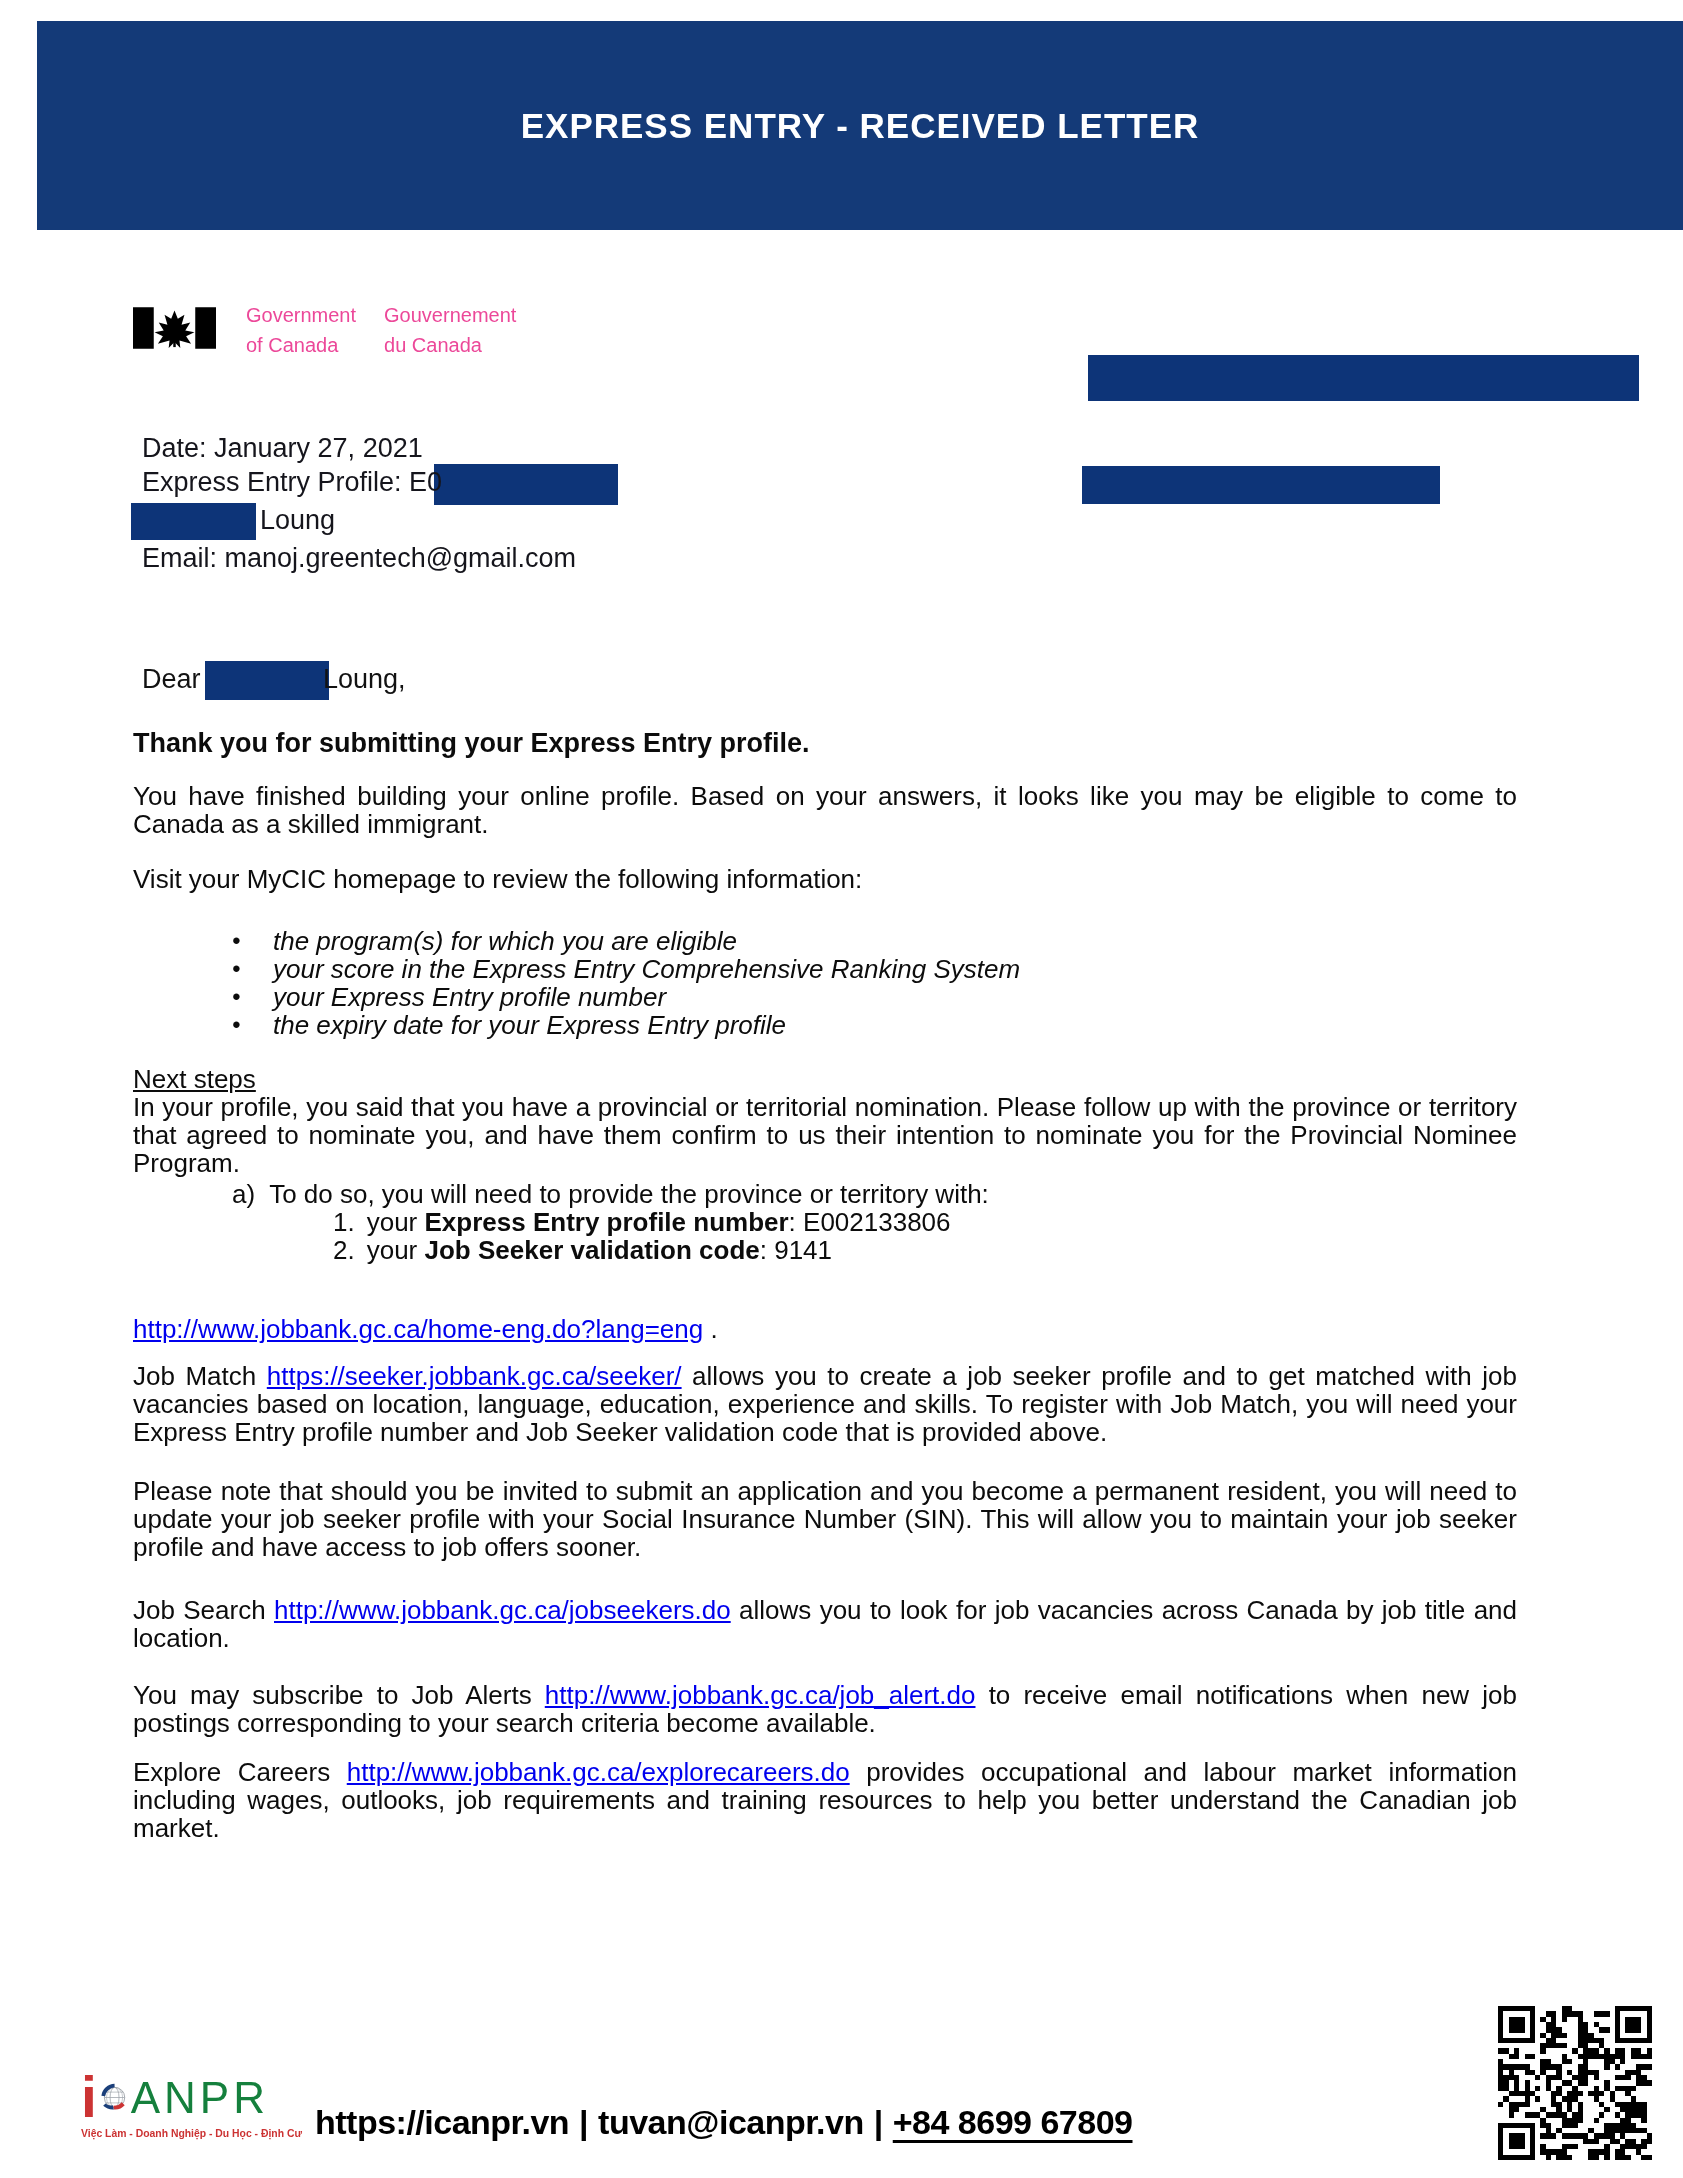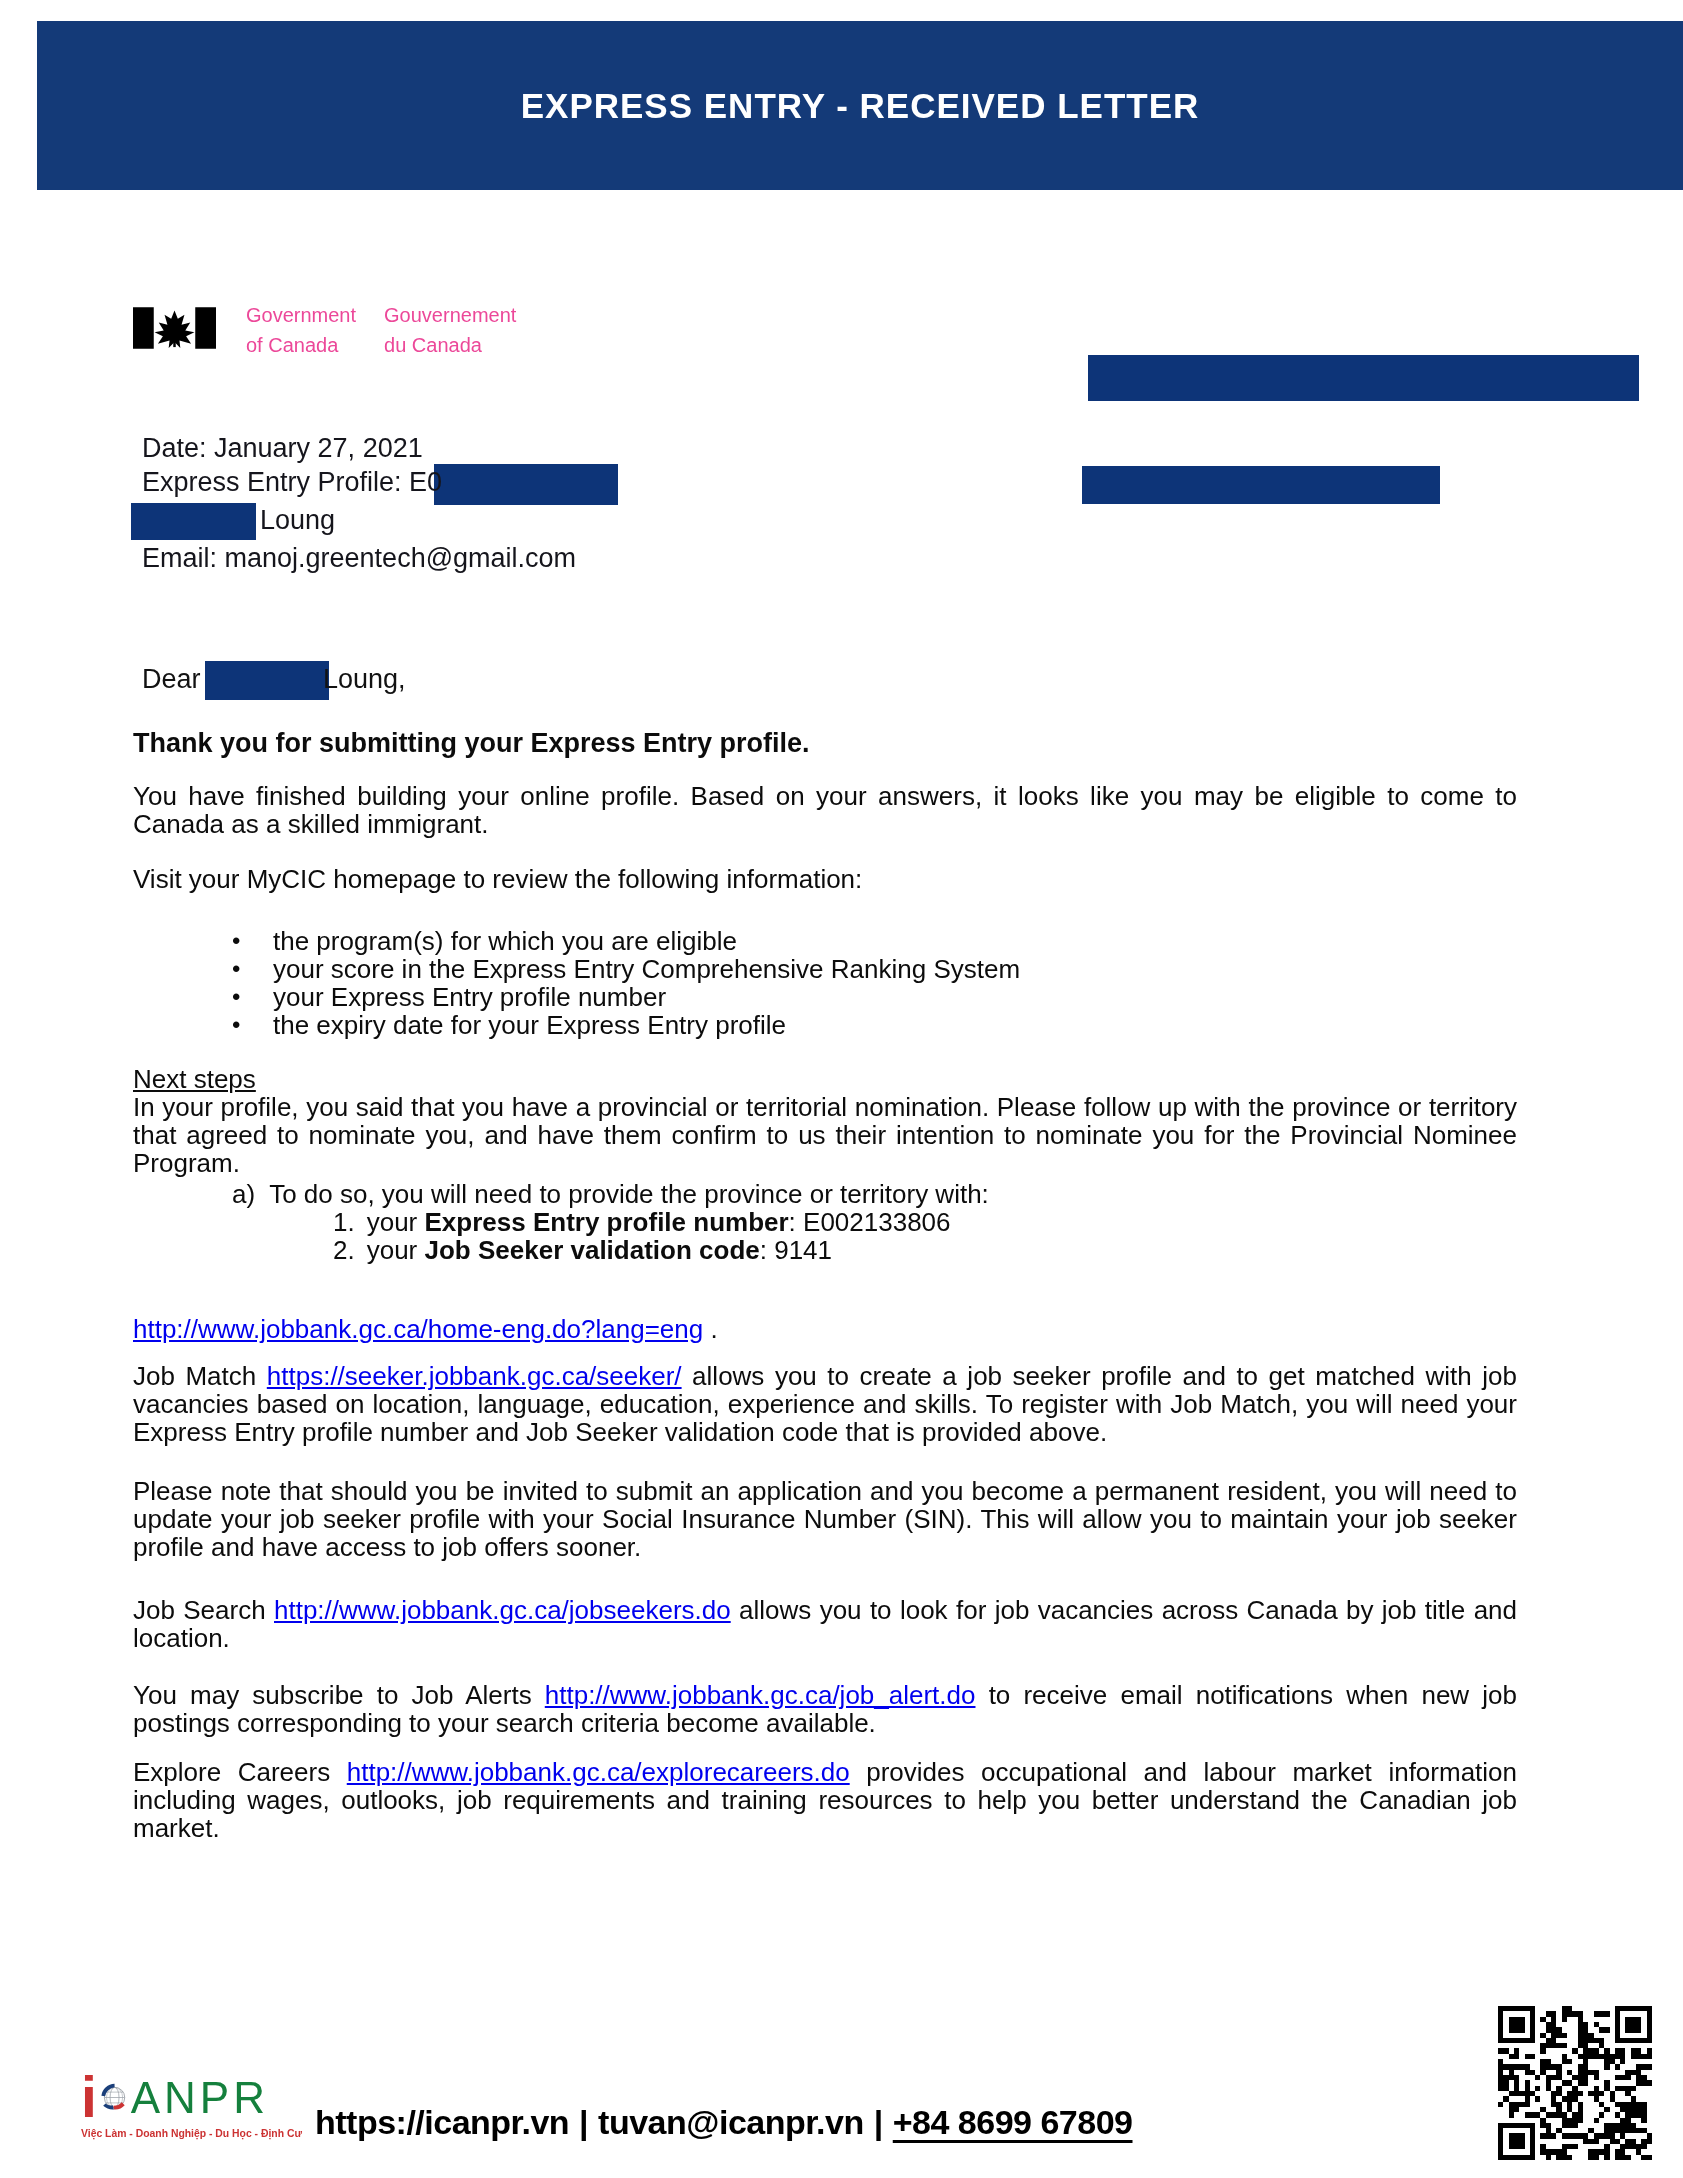--- a/index.html
+++ b/index.html
@@ -3,21 +3,21 @@
 <meta charset="utf-8">
 <style>
   html,body{margin:0;padding:0;background:#e8e8e8;}
   .page{
     position:relative; width:1683px; height:2178px; background:#ffffff;
     margin:0 auto; overflow:hidden;
     font-family:"Liberation Sans", sans-serif; color:#121212;
   }
   
   .banner{
-    position:absolute; left:37px; top:21px; width:1646px; height:169px;
+    position:absolute; left:37px; top:21px; width:1646px; height:209px;
     background:#143a78; display:flex; align-items:center; justify-content:center;
   }
   .banner h1{
     margin:0; color:#ffffff; font-size:35px; font-weight:bold; letter-spacing:1px;
   }
   
   .gov-sig{ position:absolute; left:133px; top:300px; display:flex; align-items:flex-start; }
   .gov-flag{ width:83px; height:48px; margin-top:4px; }
   .gov-col{ margin-left:30px; font-size:20px; line-height:30px; color:#ec4899; }
   .gov-col.fr{ margin-left:28px; }
@@ -38,21 +38,21 @@
   .dear-line{ position:absolute; left:142px; top:664px; height:40px; font-size:27px; }
   .dear-line .nm{ position:absolute; left:181px; top:0; }
   
   .body-block{
     position:absolute; left:133px; width:1384px;
     font-size:26px; line-height:28px; text-align:justify; color:#0c0c0c;
   }
   .b-intro{ top:729px; font-weight:bold; font-size:27px; text-align:left; }
   .b-p1{ top:782px; }
   .b-p2{ top:865px; text-align:left; }
-  .b-bullets{ top:927px; }
+  .b-bullets{ top:927px;font-style:italic; }
   .b-bullets .bl{ position:relative; padding-left:140px; text-align:left; }
   .b-bullets .bl::before{ content:"\2022"; position:absolute; left:99px; font-size:24px; }
   .b-next-h{ top:1065px; text-align:left; text-decoration:underline; }
   .b-next-p{ top:1093px; }
   .b-item-a{ top:1180px; padding-left:99px; width:1285px; text-align:left; }
   .b-item-a .lbl{ margin-right:14px; }
   .b-item-n{ text-align:left; padding-left:200px; width:1184px; }
   .b-i1{ top:1208px; } .b-i2{ top:1236px; }
   .b-item-n .lbl{ margin-right:12px; }
   .b-we1{ top:1287px; }

